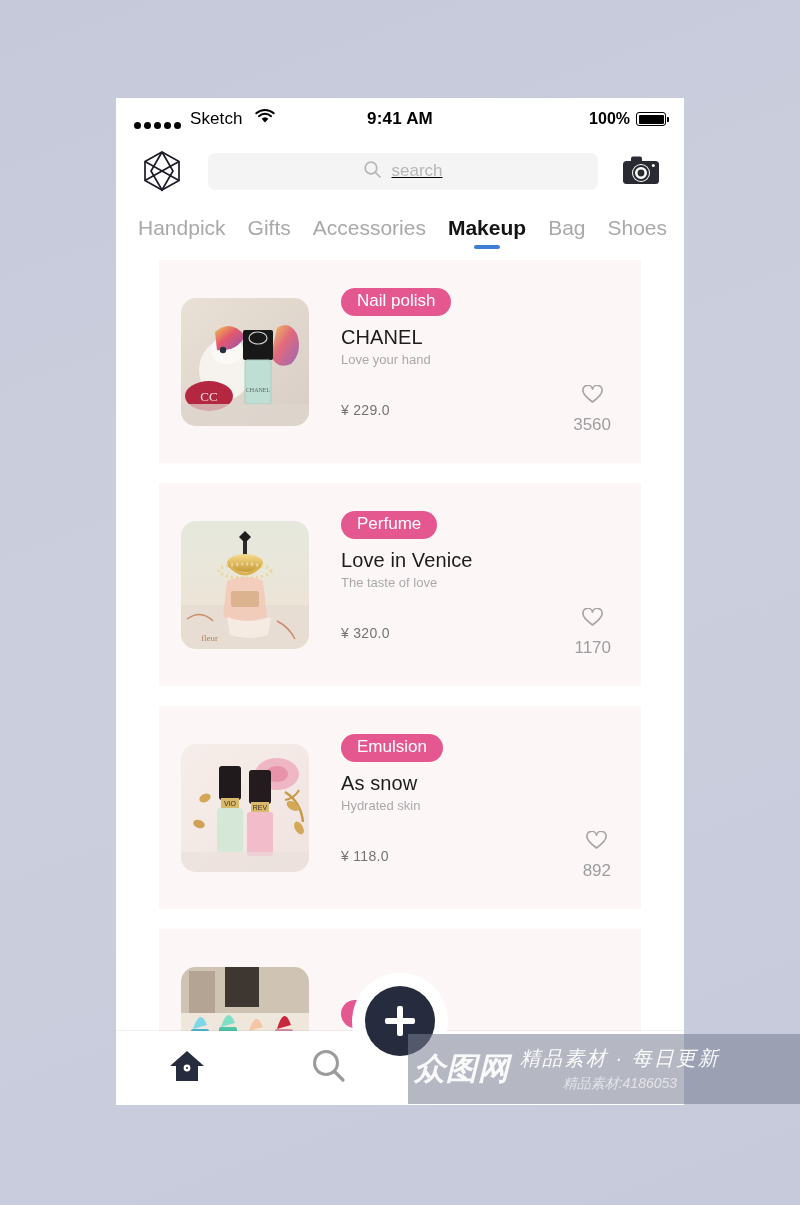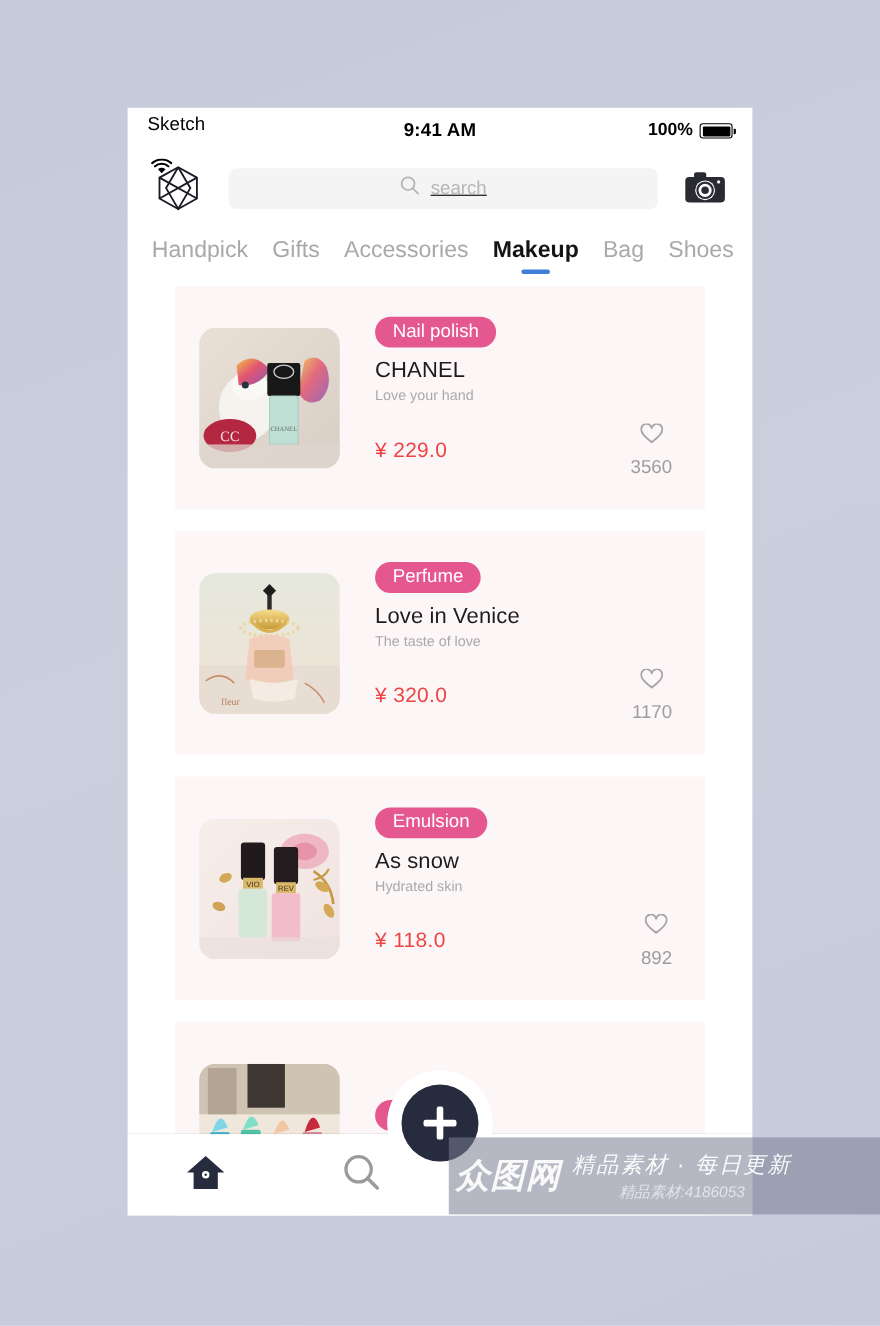--- a/index.html
+++ b/index.html
@@ -26,21 +26,21 @@
 
   
   .statusbar {
     position: relative;
     height: 42px;
     display: flex; align-items: center;
     padding: 0 18px;
     font-size: 17px;
     color: #000;
   }
-  .sb-left { display: flex; align-items: flex-start; gap: 21px; flex-direction: column; }
+  .sb-left { display: flex; align-items: flex-end; gap: 9px; }
   .sig-dots { display: flex; gap: 3px; align-items: center; }
   .sig-dots i { width: 7px; height: 7px; border-radius: 50%; background: #000; display: block; }
   .carrier { font-size: 17px; letter-spacing: .1px; }
   .wifi { margin-left: 3px; display: block; }
   .sb-center {
     position: absolute; left: 0; right: 0; top: 0; bottom: 0;
     display: flex; align-items: center; justify-content: center;
     font-size: 17px; font-weight: bold; letter-spacing: .2px;
     pointer-events: none;
   }
@@ -110,21 +110,21 @@
   .badge {
     display: inline-block; background: #e4588f; color: #fff;
     border-radius: 14px; font-size: 17px; padding: 4px 16px 5px 16px;
     line-height: 1.1;
   }
   .title { font-size: 20px; color: #1c1c1c; margin-top: 10px; letter-spacing: .1px; }
   .sub   { font-size: 13px; color: #a9a9ab; margin-top: 3px; }
   .metarow {
     display: flex; align-items: center; margin-top: 18px;
   }
-  .price { font-size: 19px; color: #ef4444; letter-spacing: .3px; }
+  .price { font-size: 14px; color: #737373; letter-spacing: .3px; }
   .likes {
     margin-left: auto; display: flex; align-items: center; gap: 6px;
     color: #9d9d9f; font-size: 17px; padding-right: 8px; flex-direction: column;
   }
 
   
   .tabbar {
     position: absolute; left: 0; right: 0; bottom: 0;
     height: 74px; background: #fff;
     display: flex; align-items: center;

